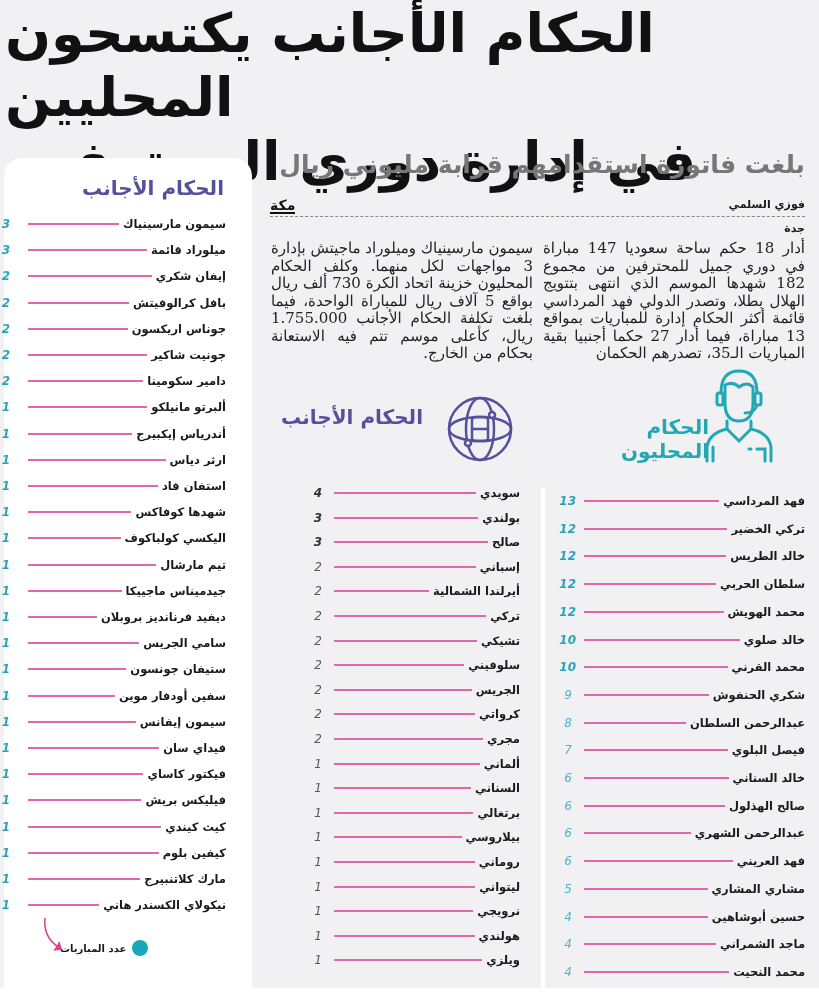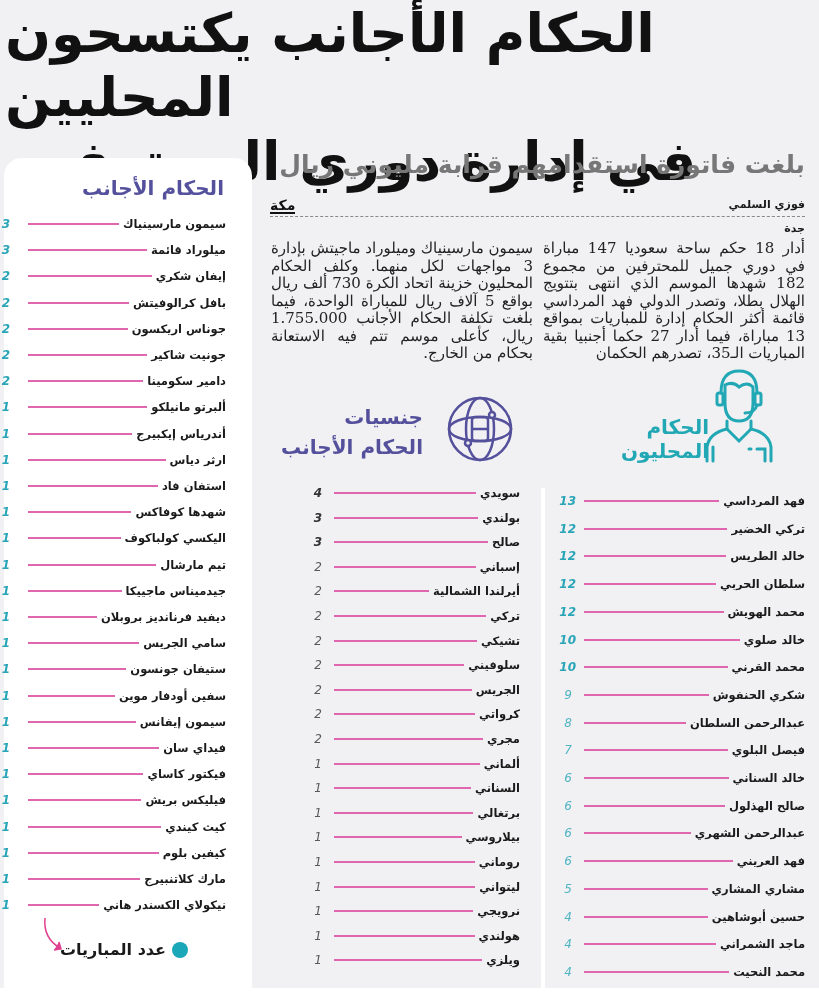--- a/index.html
+++ b/index.html
@@ -39,21 +39,21 @@
   .card-list .val { color: #29a5b7; position: absolute; left: -6px; }
 
   .divider-v { position: absolute; left: 541px; top: 488px; width: 4px; height: 500px; background: #fff; }
   .white-strip { position: absolute; left: 0; top: 988px; width: 819px; height: 12px; background: #fff; }
 
   .local-list .val { color: #29a5b7; position: absolute; left: 0; }
   .foreign-list .val { color: #333; position: absolute; left: 0; }
 
   .legend { position: absolute; left: 60px; top: 940px; display: flex; align-items: center; direction: rtl; gap: 6px; }
   .legend-dot { width: 16px; height: 16px; border-radius: 50%; background: #1aa7b8; }
-  .legend-label { font-size: 16px; font-weight: 600; }
+  .legend-label { font-size: 10px; font-weight: 600; }
   .legend-arrow { position: absolute; left: 40px; top: 916px; }
 </style>
 </head>
 <body>
 
 <h1 class="headline">
   <div>الحكام الأجانب يكتسحون المحليين</div>
   <div>في إدارة دوري المحترفين</div>
 </h1>
 <div class="subhead">بلغت فاتورة استقدامهم قرابة مليوني ريال</div>
@@ -87,21 +87,20 @@
 <svg class="icon-globe" width="68" height="68" viewBox="0 0 68 68" fill="none" stroke="#54509c" stroke-width="2.5">
   <circle cx="34" cy="34" r="31"></circle>
   <ellipse cx="34" cy="34" rx="14" ry="31"></ellipse>
   <ellipse cx="34" cy="34" rx="31" ry="12"></ellipse>
   <rect x="26" y="22" width="16" height="24" rx="3"></rect>
   <line x1="26" y1="34" x2="42" y2="34"></line>
   <circle cx="46" cy="20" r="3" fill="#f1f1f3"></circle>
   <circle cx="22" cy="48" r="3" fill="#f1f1f3"></circle>
 </svg>
 <div class="foreign-title">
-  <div>جنسيات</div>
   <div>الحكام الأجانب</div>
 </div>
 
 <div class="divider-v"></div>
 
 <div class="card">
   <div class="card-title">الحكام الأجانب</div>
   <div class="list card-list" id="list-foreign-refs">
       <div class="row" style="top: 0px; right: 26px; width: 222px;">
         <span class="name">سيمون مارسينياك</span>

